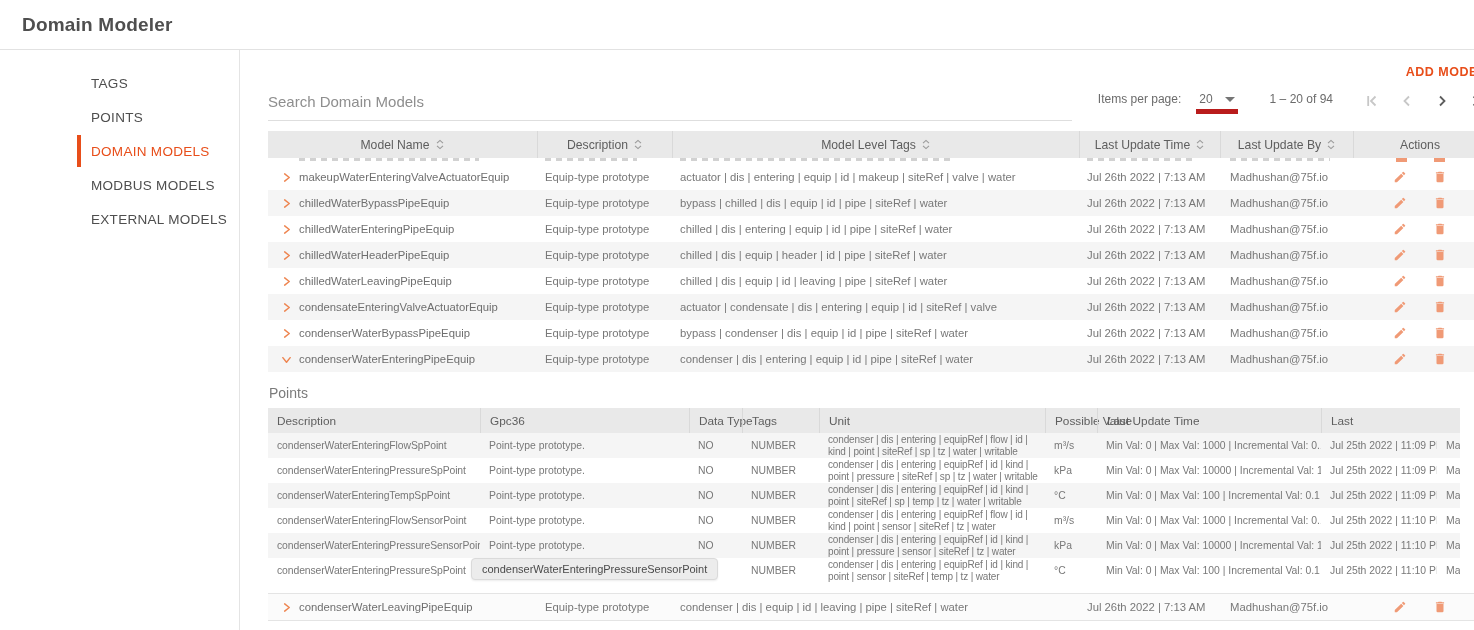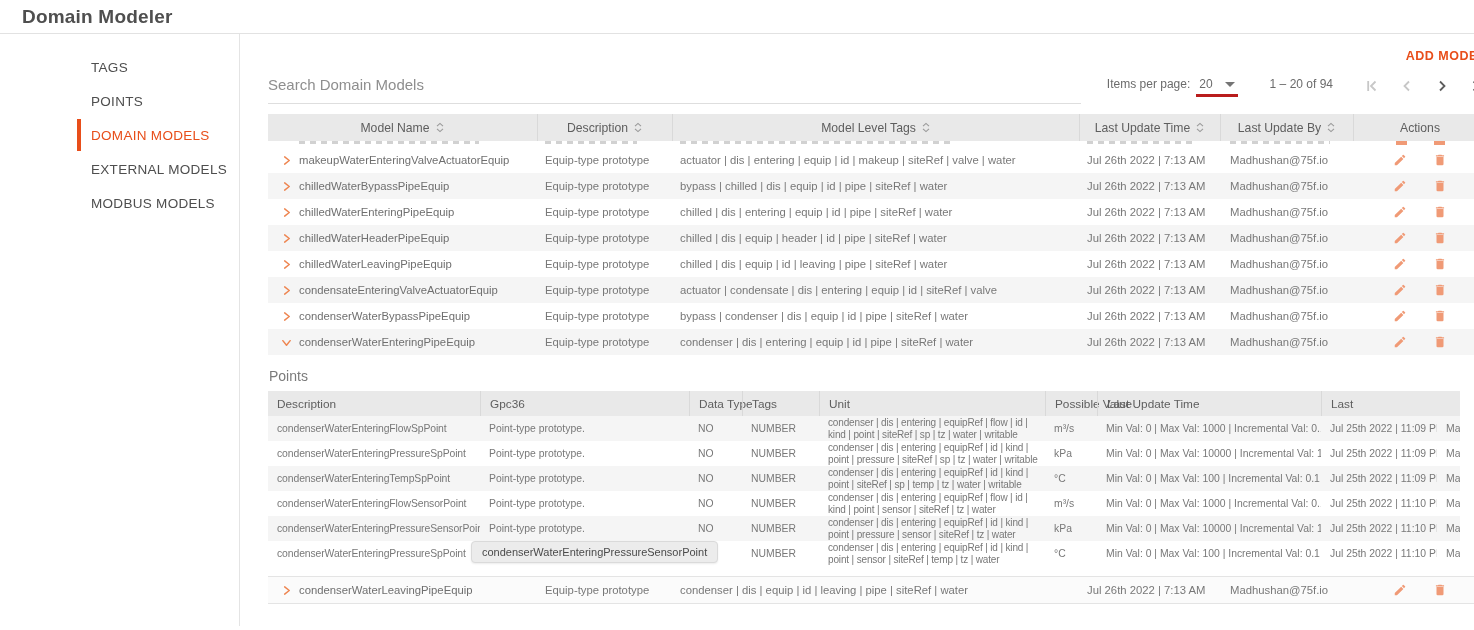--- a/index.html
+++ b/index.html
@@ -7,21 +7,21 @@
     --chevron:#ee8550;
     --action-icon:#f09a76;
   }
   *{box-sizing:border-box;}
   html,body{margin:0;padding:0;}
   body{
     width:1474px;height:630px;overflow:hidden;background:#fff;
     font-family:"Liberation Sans",sans-serif;color:#6f6f6f;
   }
   .titlebar{
-    height:34px;border-bottom:1px solid #e2e2e2;display:flex;align-items:center;
+    height:50px;border-bottom:1px solid #e2e2e2;display:flex;align-items:center;
     padding-left:22px;font-size:19px;font-weight:bold;color:#4f4f4f;letter-spacing:.2px;
   }
   .layout{display:flex;height:592px;padding-left:47px;}
   .sidebar{width:193px;flex:none;border-right:1px solid #e4e4e4;padding-top:17px;}
   .side-item{
     height:32px;margin:0 0 2px 30px;display:flex;align-items:center;
     border-left:4px solid transparent;padding-left:10px;font-size:13.5px;
     color:#4e4e4e;letter-spacing:.3px;cursor:pointer;white-space:nowrap;
   }
   .side-item.active{border-left-color:var(--accent);color:var(--accent);}
@@ -32,22 +32,22 @@
   }
   .toolbar{display:flex;align-items:flex-end;margin:42px 34px 0 28px;}
   .search{flex:1;margin-right:26px;border-bottom:1px solid #dedede;padding-bottom:9px;}
   .search input{
     border:none;outline:none;width:100%;font-size:15px;color:#6f6f6f;
     font-family:inherit;padding:0;background:transparent;
   }
   .search input::placeholder{color:#8e8e8e;opacity:1;}
   .pager{display:flex;align-items:flex-start;font-size:12px;color:#6b6b6b;padding-bottom:7px;white-space:nowrap;}
   .page-size{
-    display:inline-flex;align-items:center;gap:12px;border-bottom:3px solid #b91c1c;
-    margin-left:6px;padding:0 3px 3px 3px;cursor:pointer;
+    display:inline-flex;align-items:center;gap:12px;border-bottom:5px solid #b91c1c;
+    margin-left:15px;padding:0 3px 3px 3px;cursor:pointer;
   }
   .caret{width:0;height:0;border-left:5px solid transparent;border-right:5px solid transparent;border-top:5px solid #757575;}
   .range{margin:0 30px 0 32px;}
   .nav{display:flex;align-items:center;gap:17px;}
   .nav span{display:flex;cursor:pointer;color:#5d5d5d;}
   .nav span.disabled{color:#c7c7c7;cursor:default;}
 
   .table{margin:10px 34px 0 28px;width:1218px;font-size:11.3px;}
   .m-grid{display:grid;grid-template-columns:269px 135px 407px 141px 133px 133px;}
   .m-head{background:#e9e9e9;height:27px;align-items:center;color:#5e5e5e;font-size:12.2px;text-align:right;}
@@ -117,24 +117,24 @@
   <div class="side-item">
         <span>TAGS</span>
       </div>
       <div class="side-item">
         <span>POINTS</span>
       </div>
       <div class="side-item active">
         <span>DOMAIN MODELS</span>
       </div>
       <div class="side-item">
+        <span>MODBUS MODELS</span>
+      </div>
+      <div class="side-item">
         <span>EXTERNAL MODELS</span>
-      </div>
-      <div class="side-item">
-        <span>MODBUS MODELS</span>
       </div>
     </div>
 
   <div class="main">
 
     <div class="add-model">ADD MODEL</div>
 
     <div class="toolbar">
       <div class="search">
         <input type="text" placeholder="Search Domain Models" style="">

